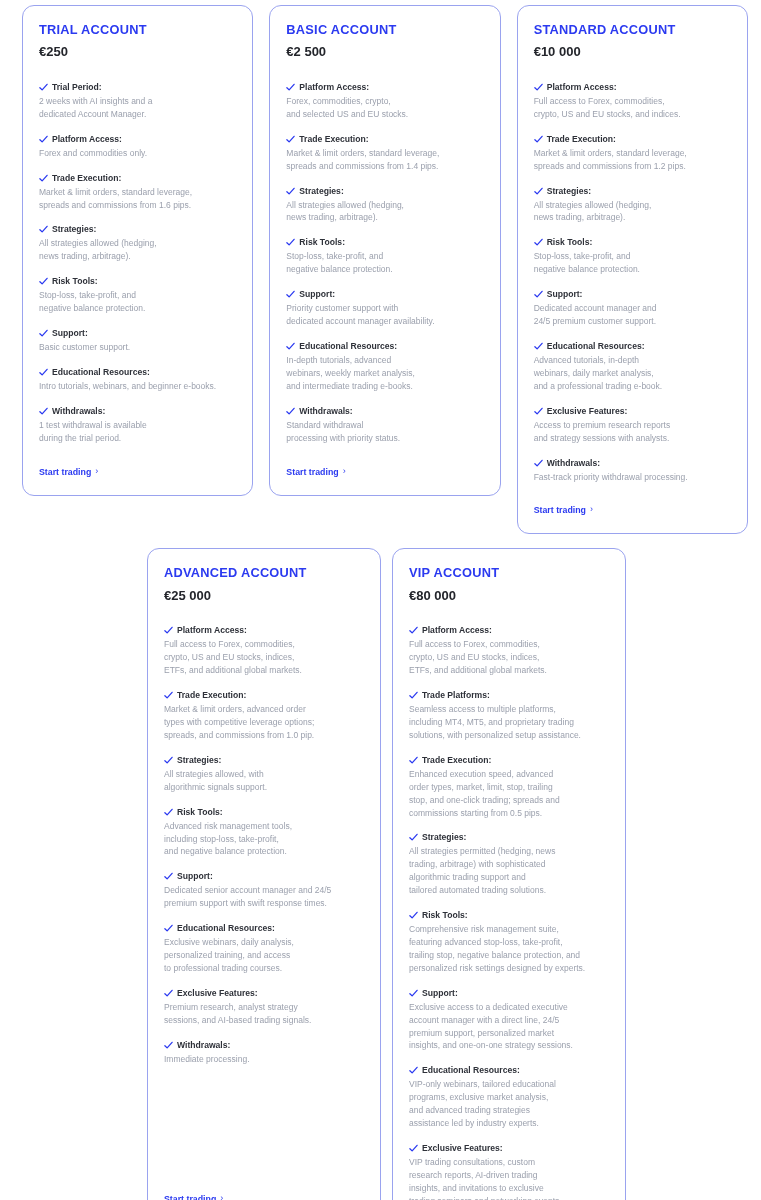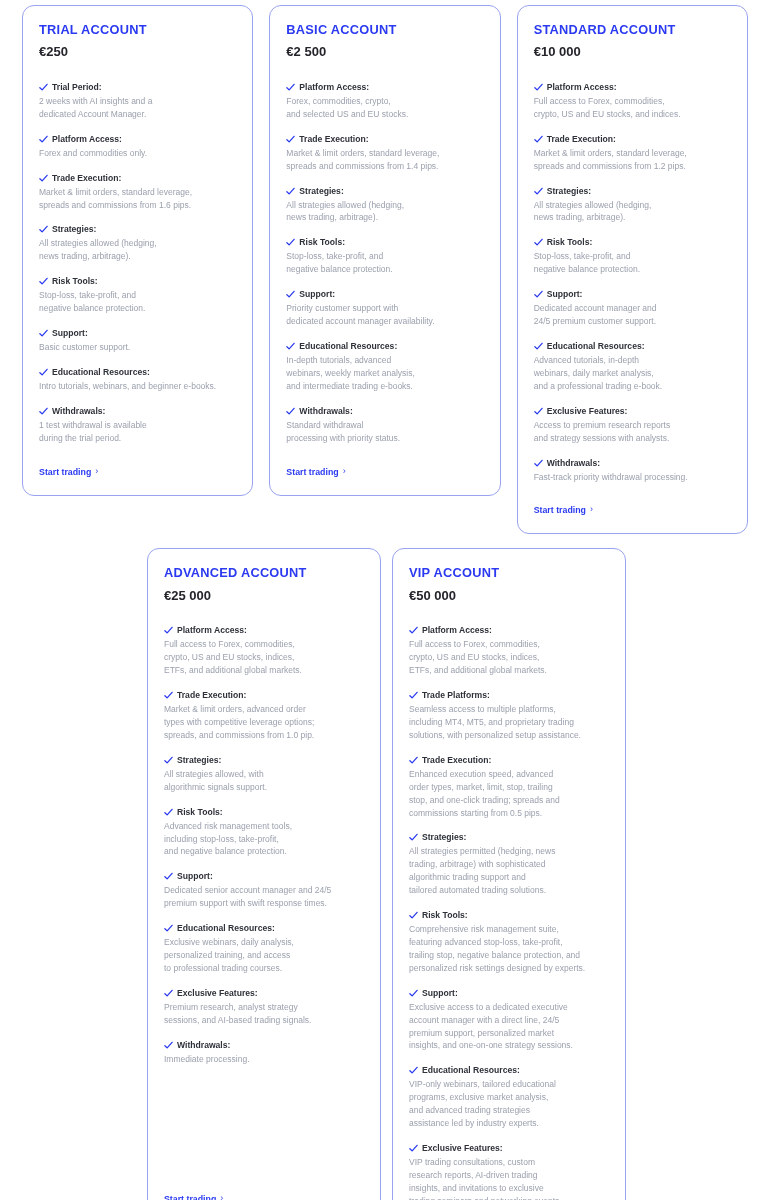--- a/index.html
+++ b/index.html
@@ -21,21 +21,20 @@
     padding: 0;
   }
   .row {
     display: flex;
     align-items: flex-start;
     box-sizing: border-box;
   }
   .row-top {
     padding: 5px 13px 0 22px;
     gap: 16px;
-    justify-content: flex-end;
   }
   .row-bottom {
     padding: 14px 0 0 147px;
     gap: 11px;
   }
   .card {
     box-sizing: border-box;
     border: 1px solid #9aa3ef;
     border-radius: 12px;
     background: #ffffff;
@@ -535,21 +534,21 @@
             <p class="feature-desc">Immediate processing.</p>
           </li>
         </ul>
         <a class="cta" href="#">
           <span>Start trading</span>
           <span class="cta-chevron">›</span>
         </a>
       </div>
       <div class="card">
         <div class="card-title">VIP ACCOUNT</div>
-        <div class="card-price">€50 000</div>
+        <div class="card-price">€80 000</div>
         <ul class="features">
           <li class="feature">
             <div class="feature-head">
               <span class="check-icon">
                 <svg viewBox="0 0 12 12" width="9" height="9" aria-hidden="true">
                   <path d="M1.2 6.3 L4.2 9.2 L10.8 1.8" fill="none" stroke="#2b3af0" stroke-width="1.7" stroke-linecap="round" stroke-linejoin="round"></path>
                 </svg>
               </span>
               <span class="feature-label">Platform Access:</span>
             </div>

